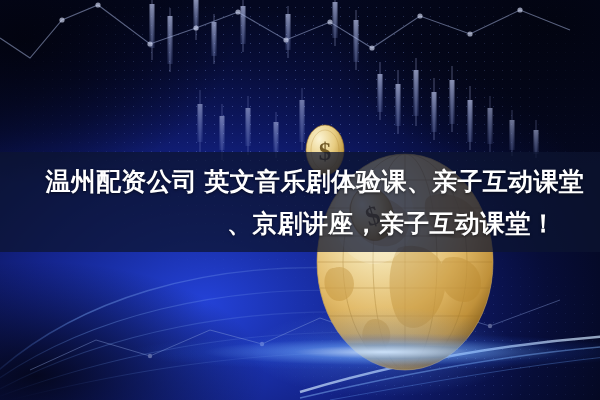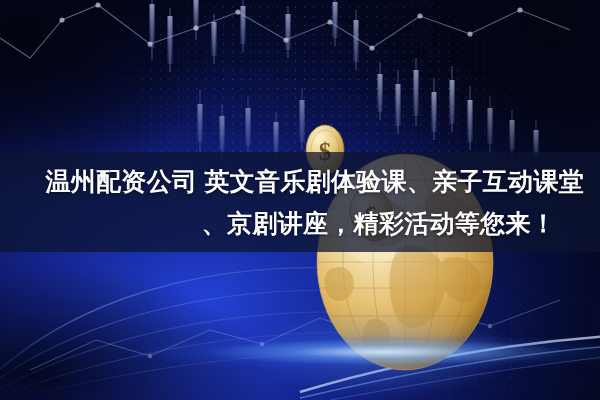--- a/index.html
+++ b/index.html
@@ -273,16 +273,16 @@
       <text x="372" y="225" text-anchor="middle" font-family="'Liberation Serif', serif" font-size="27" font-weight="bold" fill="#5e4410" opacity="0.8">$</text>
     </g>
   </svg>
 
   <div class="layer" id="globe-glow"></div>
 
   <div id="text-band"></div>
 
   <div id="headline">
     <div class="hl-line" id="hl-line-1">温州配资公司 英文音乐剧体验课、亲子互动课堂</div>
-    <div class="hl-line" id="hl-line-2">、京剧讲座，精彩活动等您来！</div>
+    <div class="hl-line" id="hl-line-2">、京剧讲座，亲子互动课堂！</div>
   </div>
 
 </div>
 
 </body></html>

